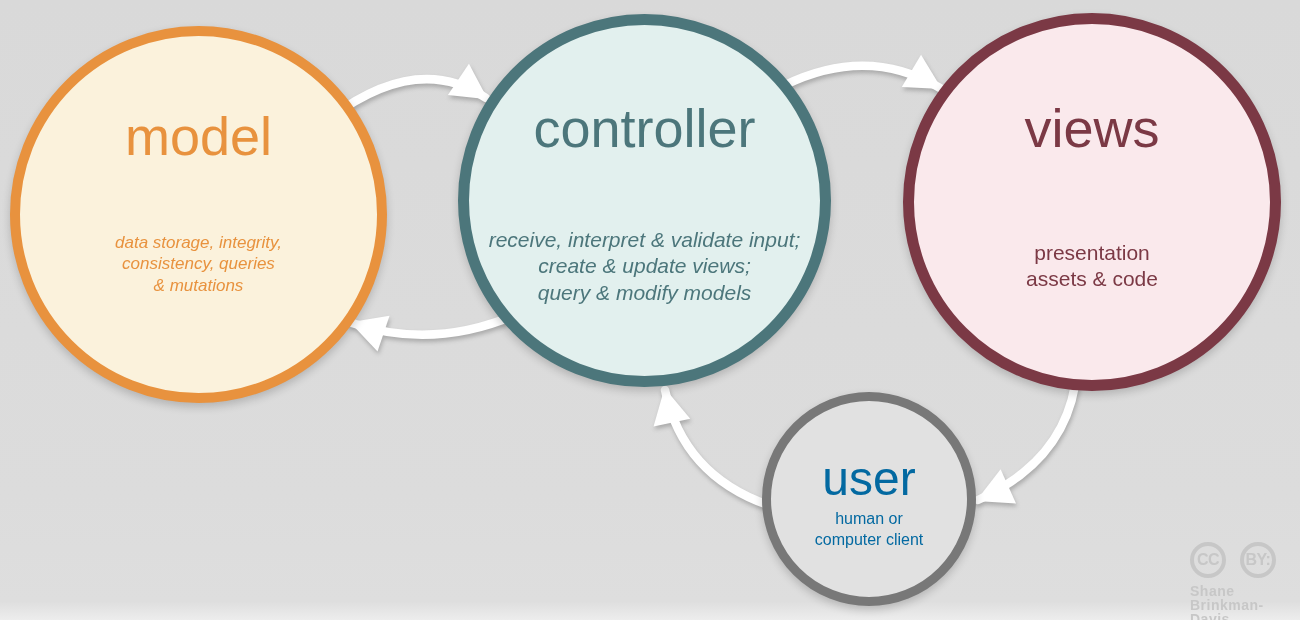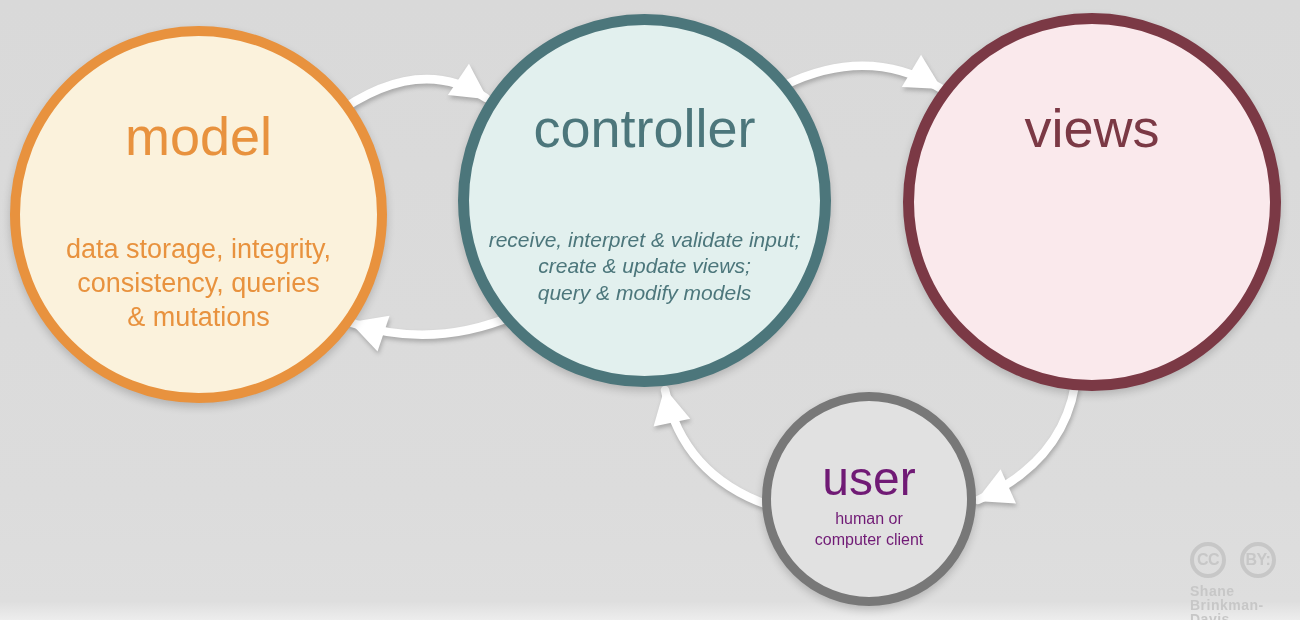--- a/index.html
+++ b/index.html
@@ -46,21 +46,21 @@
   }
   .node .subtitle {
     position: absolute;
     left: 0; right: 0;
     white-space: pre-line;
     font-weight: 400;
   }
 
   .node-model   { left: 10px;  top: 26px;  width: 377px; height: 377px; border-width: 10px; }
   .node-model .title    { top: 68px;  font-size: 54px; }
-  .node-model .subtitle { top: 196px; font-size: 27px; line-height: 1.26; }
+  .node-model .subtitle { top: 196px; font-size: 17px; line-height: 1.26; font-style: italic; }
 
   .node-controller { left: 458px; top: 14px; width: 373px; height: 373px; border-width: 11px; }
   .node-controller .title    { top: 71px;  font-size: 54px; }
   .node-controller .subtitle { top: 202px; font-size: 21px; line-height: 1.26; font-style: italic; }
 
   .node-view    { left: 903px; top: 13px;  width: 378px; height: 378px; border-width: 11px; }
   .node-view .title    { top: 72px;  font-size: 54px; }
   .node-view .subtitle { top: 216px; font-size: 21px; line-height: 1.26; }
 
   .node-user    { left: 762px; top: 392px; width: 214px; height: 214px; border-width: 9px; }
@@ -126,23 +126,25 @@
 
   <div class="node node-controller" style="border-color: rgb(76, 118, 123); background: rgb(226, 240, 238); color: rgb(76, 118, 123);">
     <div class="title">controller</div>
     <div class="subtitle">receive, interpret &amp; validate input;
 create &amp; update views;
 query &amp; modify models</div>
   </div>
 
   <div class="node node-view" style="border-color: rgb(123, 57, 69); background: rgb(250, 233, 236); color: rgb(123, 57, 69);">
     <div class="title">views</div>
+    <div class="subtitle">presentation
+assets &amp; code</div>
   </div>
 
-  <div class="node node-user" style="border-color: rgb(120, 120, 120); background: rgb(225, 225, 225); color: #701a75;">
+  <div class="node node-user" style="border-color: rgb(120, 120, 120); background: rgb(225, 225, 225); color: #0369a1;">
     <div class="title">user</div>
     <div class="subtitle">human or
 computer client</div>
   </div>
 
   <div class="attribution" style="color: rgb(199, 199, 199);">
     <div class="badges">
       <div class="badge">CC</div>
       <div class="badge">BY:</div>
     </div>

